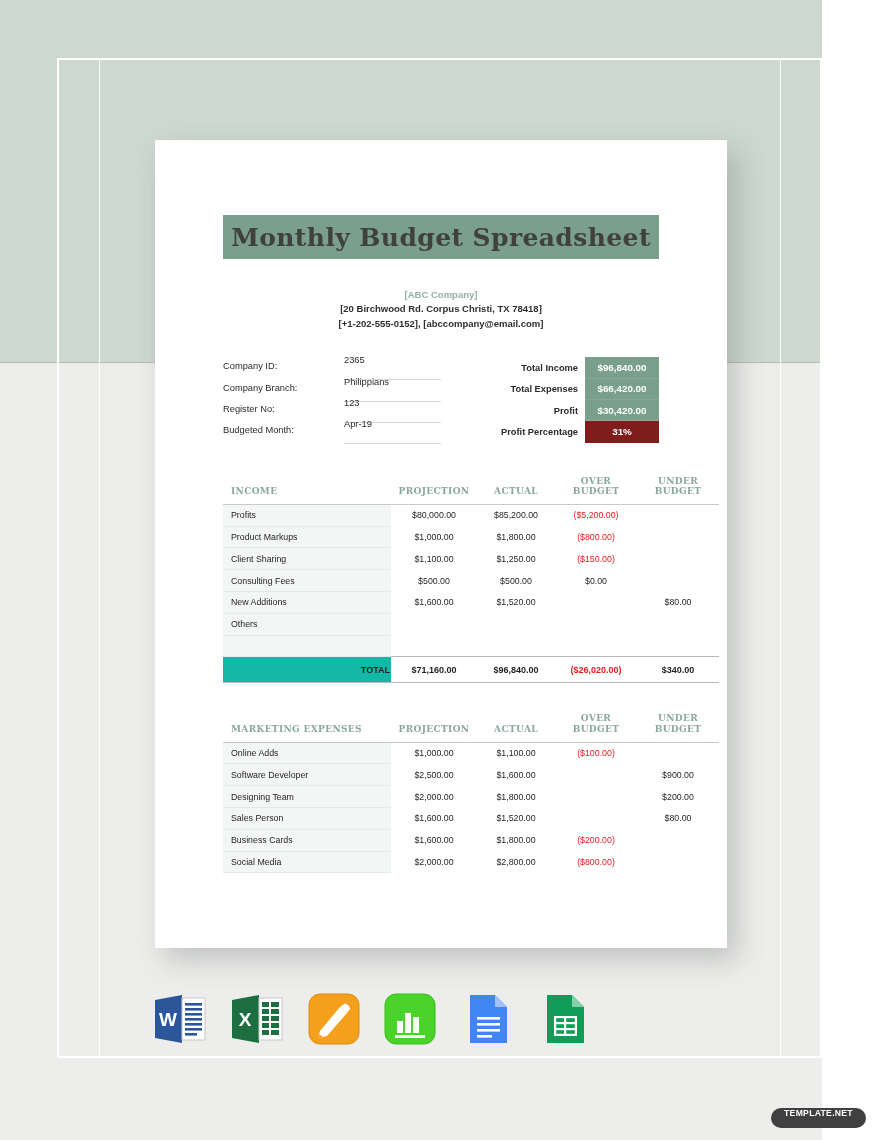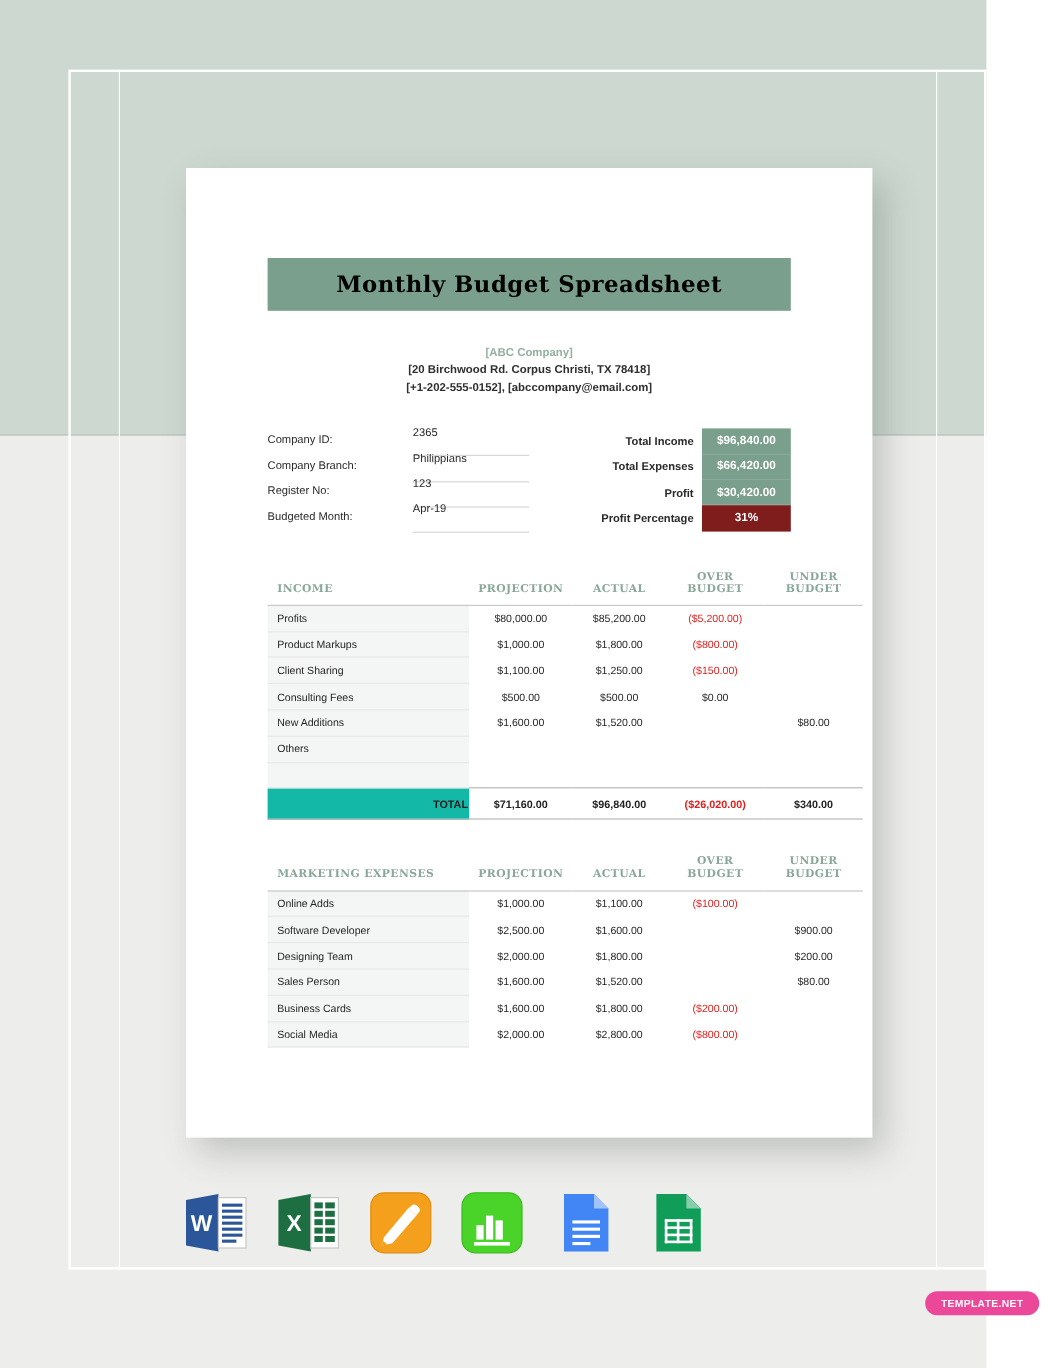--- a/index.html
+++ b/index.html
@@ -29,22 +29,22 @@
     box-shadow:10px 12px 26px rgba(90,100,95,.30);
   }
   .page-inner{padding:0 68px;}
 
   
   .title-band{
     margin-top:75px;height:44px;background:#7a9f8c;
     display:flex;align-items:center;justify-content:center;
   }
   .title-band h1{
-    margin:0;color:#000000;font-family:"DejaVu Serif", serif;
-    font-size:19px;font-weight:700;letter-spacing:.4px;
+    margin:0;color:#404040;font-family:"DejaVu Serif", serif;
+    font-size:25px;font-weight:700;letter-spacing:.4px;
   }
 
   
   .company{margin-top:29px;text-align:center;line-height:1.52;}
   .company .cname{color:#93b0a0;font-size:9.5px;font-weight:700;}
   .company .cline{color:#2f2f2f;font-size:9.5px;font-weight:700;}
 
   
   .midrow{display:flex;margin-top:26px;align-items:flex-start;}
   .info{width:218px;}
@@ -111,23 +111,23 @@
   
   .icons{
     position:absolute;left:152px;top:990px;width:440px;height:58px;
     display:flex;align-items:center;justify-content:space-between;
   }
   .icon-wrap{width:56px;height:56px;position:relative;}
   .icon-wrap svg{display:block;width:56px;height:56px;}
 
   
   .wm{
-    position:absolute;left:771px;top:1076px;width:95px;height:20px;
-    background:#ec4899;border-radius:10px;
-    display:flex;align-items:center;justify-content:center;
+    position:absolute;left:771px;top:1108px;width:95px;height:20px;
+    background:#404040;border-radius:10px;
+    display:flex;justify-content:center;
   }
   .wm span{font-size:8.6px;font-weight:700;color:#fdfdfd;letter-spacing:.3px;}
 </style>
 </head>
 <body>
 
 <div class="bg-top"></div>
 <div class="bg-bottom"></div>
 <div class="bg-divider"></div>
 <div class="bg-rightwhite"></div>

